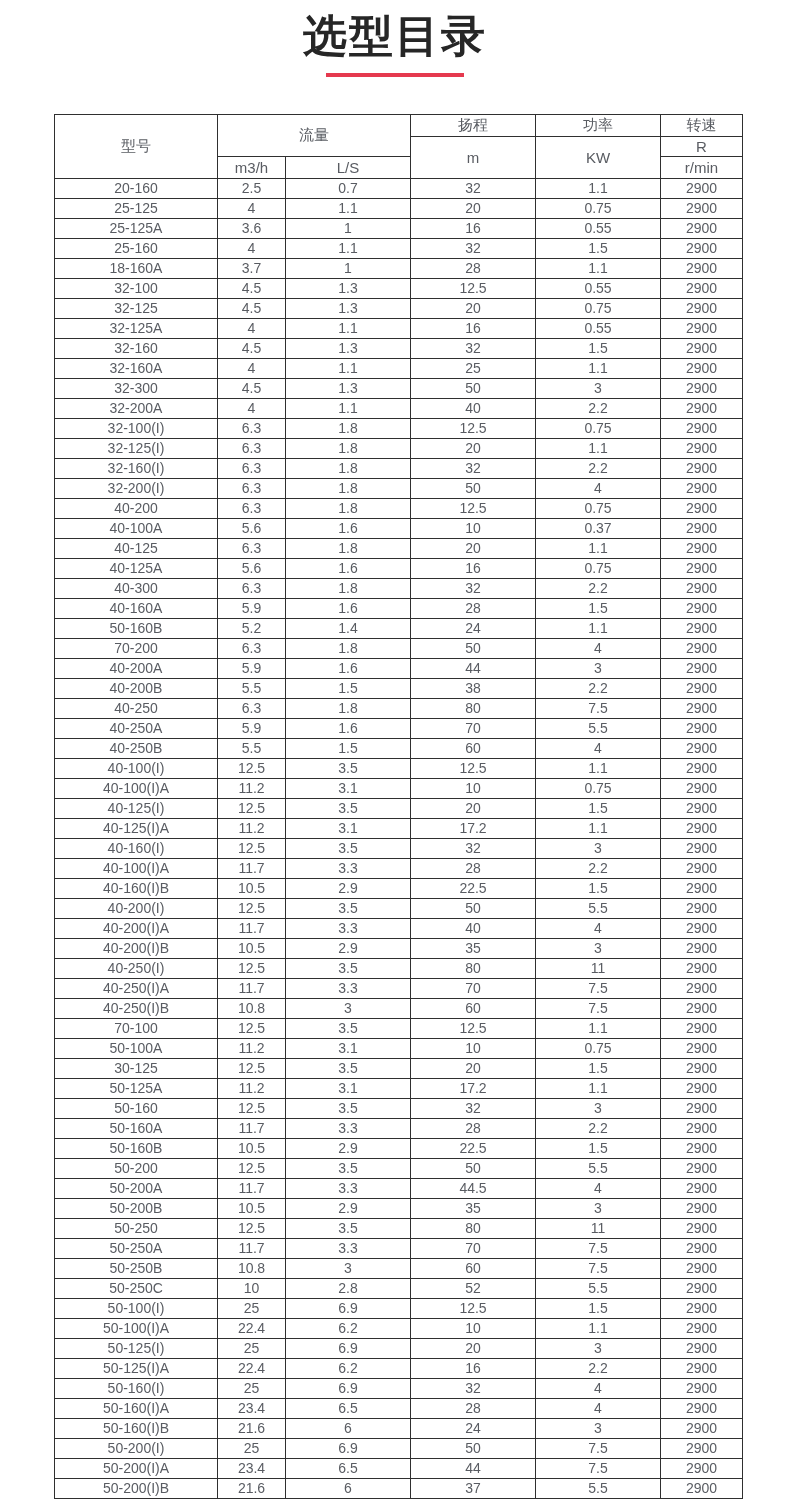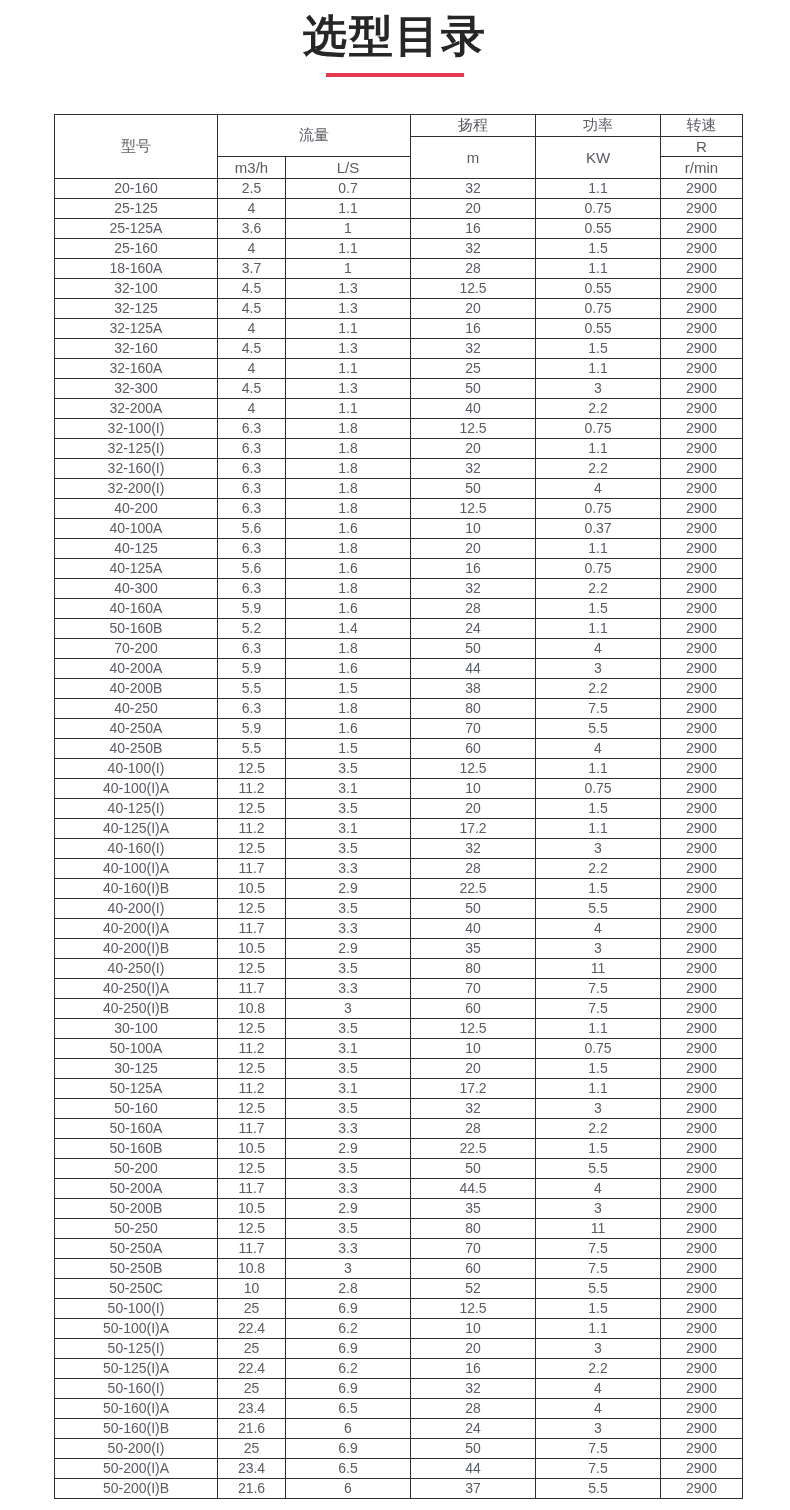--- a/index.html
+++ b/index.html
@@ -415,21 +415,21 @@
     </tr>
       <tr style="">
       <td>40-250(I)B</td>
       <td>10.8</td>
       <td>3</td>
       <td>60</td>
       <td>7.5</td>
       <td>2900</td>
     </tr>
       <tr style="">
-      <td>30-100</td>
+      <td>70-100</td>
       <td>12.5</td>
       <td>3.5</td>
       <td>12.5</td>
       <td>1.1</td>
       <td>2900</td>
     </tr>
       <tr style="">
       <td>50-100A</td>
       <td>11.2</td>
       <td>3.1</td>

